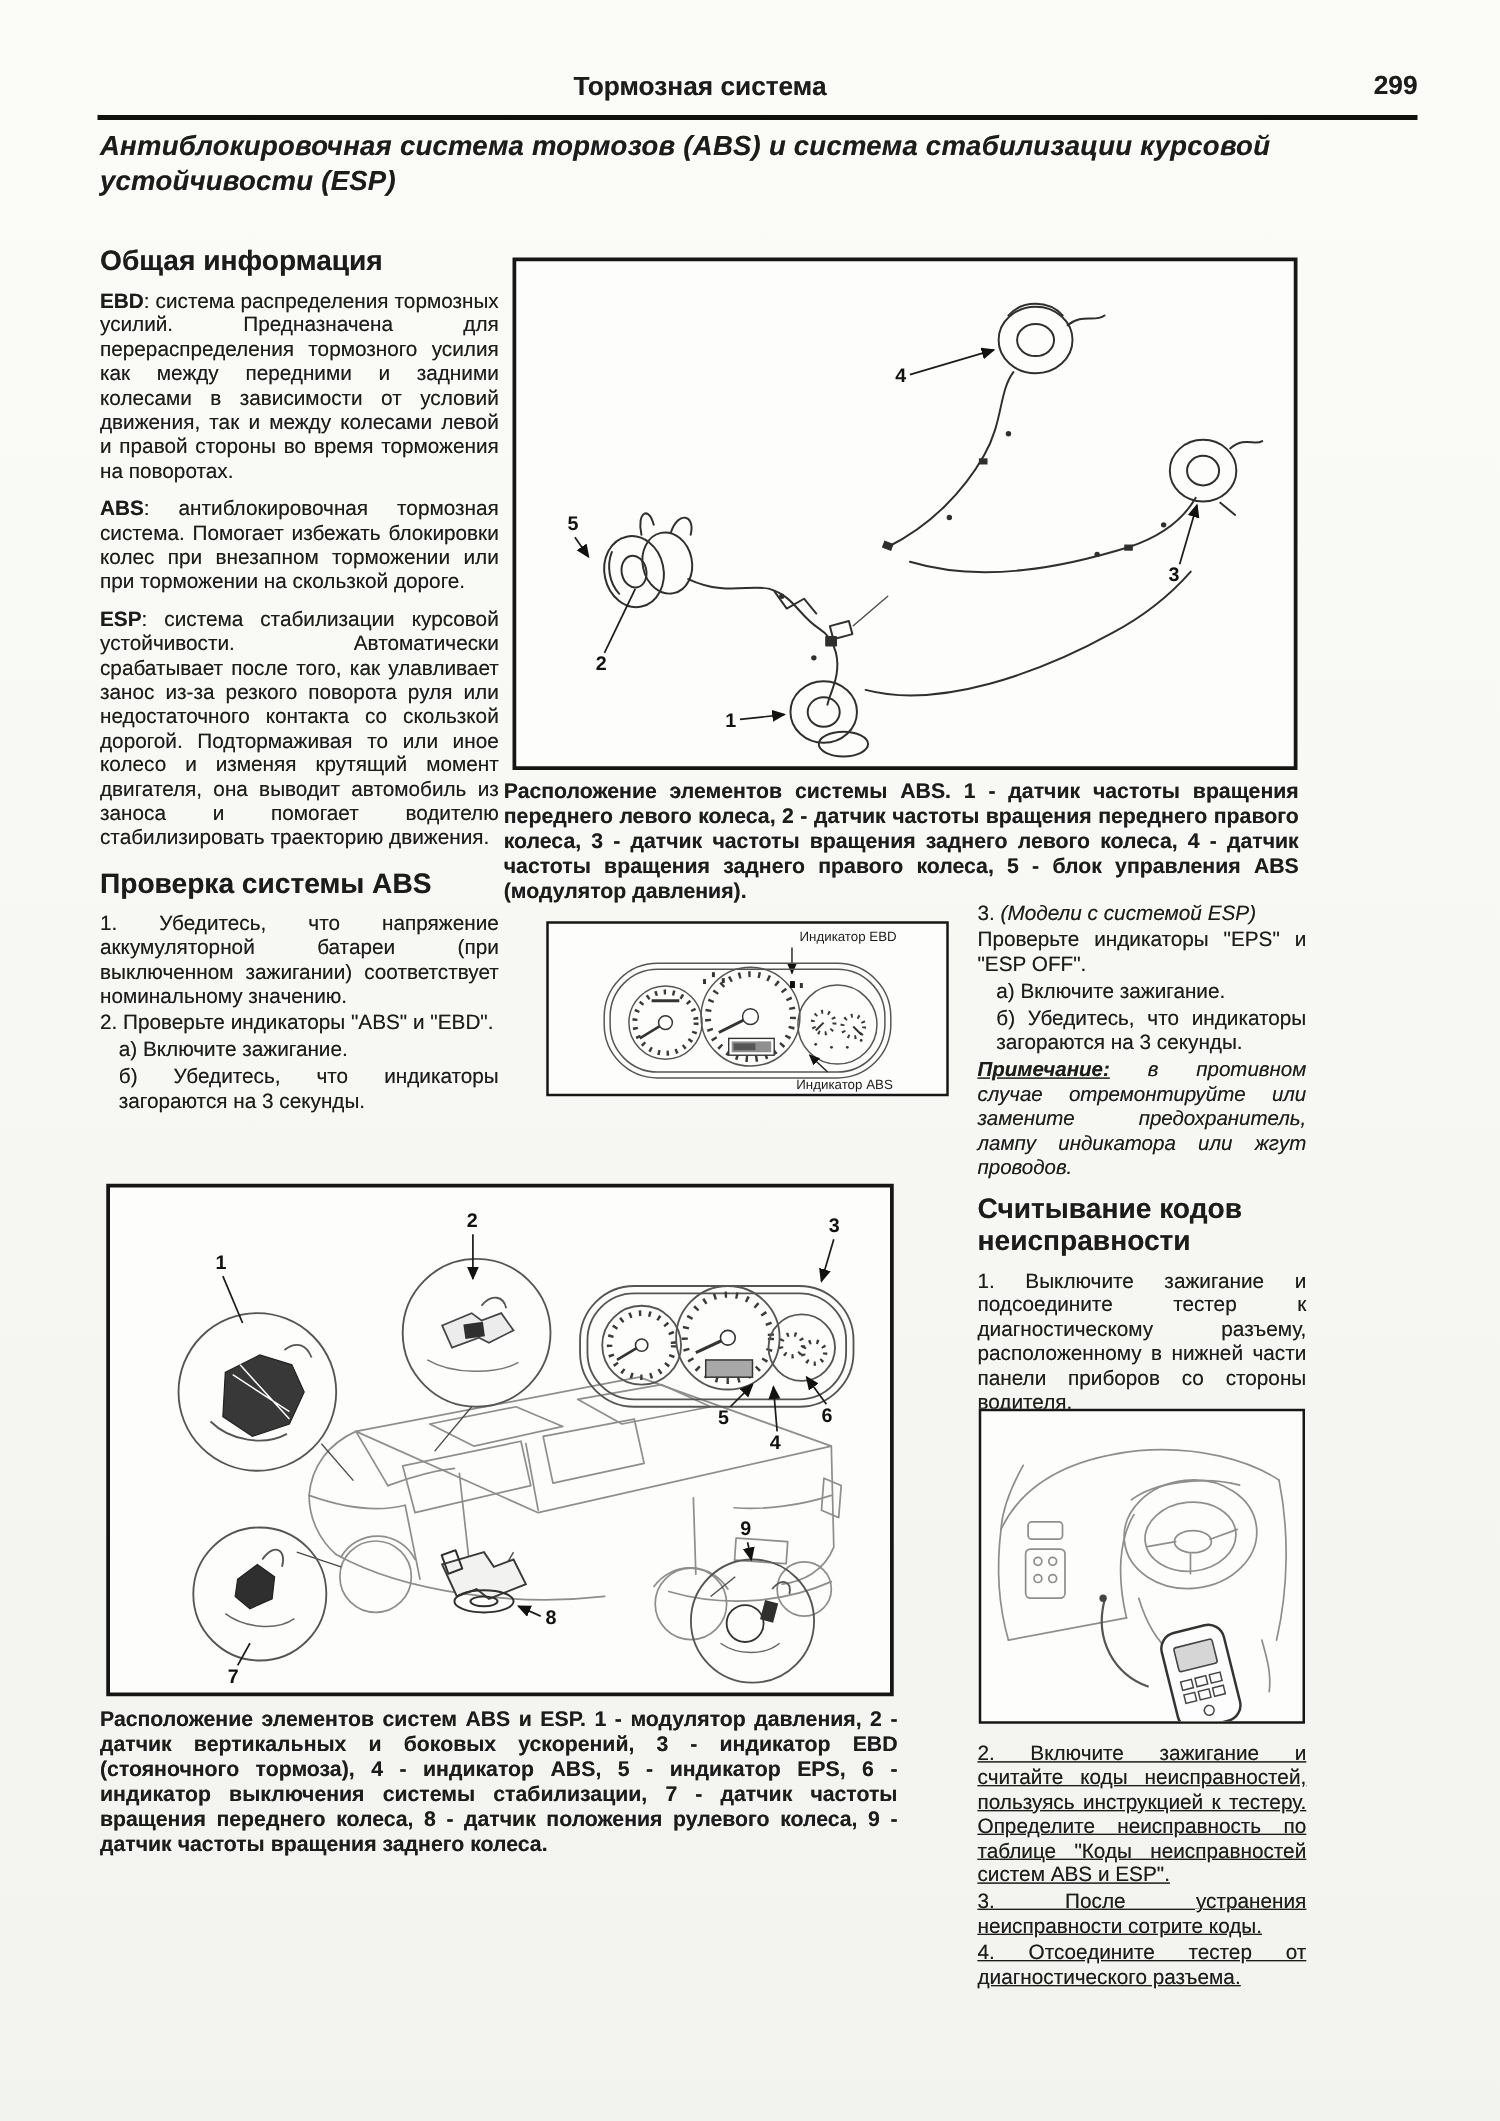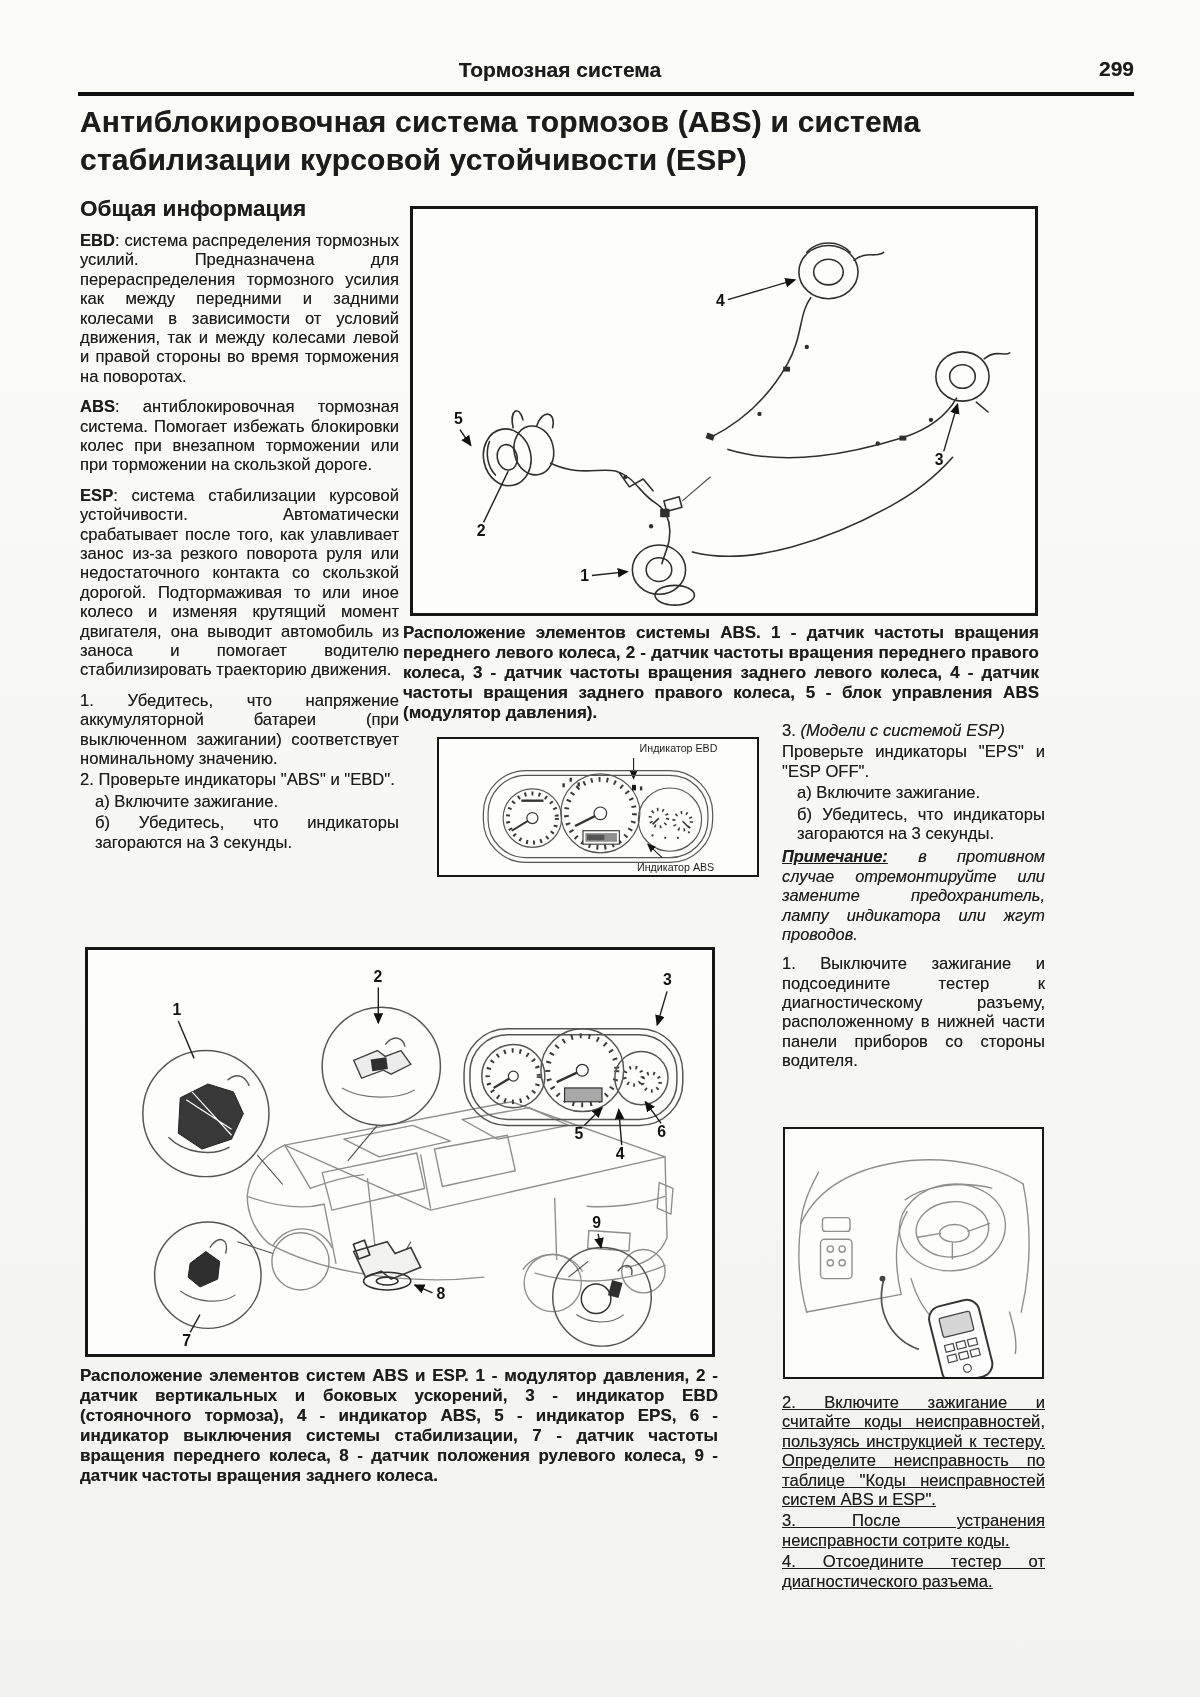--- a/index.html
+++ b/index.html
@@ -13,21 +13,21 @@
   .sheet{position:absolute;inset:0;background:linear-gradient(180deg,#fbfbf8 0%,#f6f6f2 60%,#f2f2ee 100%);}
   .txt{ text-shadow:0 0 .5px rgba(20,20,20,.55); }
 
   
   .hdr-title{position:absolute;top:58px;left:80px;width:960px;text-align:center;
     font-size:21px;font-weight:bold;}
   .hdr-page{position:absolute;top:57px;left:1082px;width:52px;font-size:21px;font-weight:bold;text-align:right;}
   .hdr-rule{position:absolute;top:92px;left:78px;width:1056px;height:4px;background:#101010;}
 
   .h1{position:absolute;top:103px;left:80px;width:1048px;
-    font-size:30px;font-weight:bold;line-height:1.28;letter-spacing:.2px;}
+    font-size:22px;font-weight:bold;line-height:1.28;letter-spacing:.2px;font-style:italic;}
 
   h2{font-size:22.5px;font-weight:bold;margin:0 0 9px;line-height:1.15;}
   p{margin:0 0 11px;}
   .body-p{font-size:16.6px;line-height:1.17;text-align:justify;}
   .tight{margin:0 0 2px;}
   .sub{padding-left:15px;}
   .lead{font-weight:bold;}
   .note{font-style:italic;font-size:16.4px;line-height:1.18;text-align:justify;margin:4px 0 10px;}
   .note .note-lead{font-weight:bold;text-decoration:underline;}
 
@@ -66,20 +66,21 @@
 <div class="hdr-page txt">299</div>
 <div class="hdr-rule"></div>
 
 <div class="h1 txt">Антиблокировочная система тормозов (ABS) и система стабилизации курсовой устойчивости (ESP)</div>
 
 <div class="leftcol">
   <h2 class="txt">Общая информация</h2>
   <p class="body-p txt"><span class="lead">EBD</span><span>: система распределения тормозных усилий. Предназначена для перераспределения тормозного усилия как между передними и задними колесами в зависимости от условий движения, так и между колесами левой и правой стороны во время торможения на поворотах.</span></p>
   <p class="body-p txt"><span class="lead">ABS</span><span>: антиблокировочная тормозная система. Помогает избежать блокировки колес при внезапном торможении или при торможении на скользкой дороге.</span></p>
   <p class="body-p txt"><span class="lead">ESP</span><span>: система стабилизации курсовой устойчивости. Автоматически срабатывает после того, как улавливает занос из-за резкого поворота руля или недостаточного контакта со скользкой дорогой. Подтормаживая то или иное колесо и изменяя крутящий момент двигателя, она выводит автомобиль из заноса и помогает водителю стабилизировать траекторию движения.</span></p>
+  <h2 class="h2-gap txt">Проверка системы ABS</h2>
   <p class="body-p tight txt">1. Убедитесь, что напряжение аккумуляторной батареи (при выключенном зажигании) соответствует номинальному значению.</p>
   <p class="body-p tight txt">2. Проверьте индикаторы "ABS" и "EBD".</p>
   <p class="body-p tight sub txt">а) Включите зажигание.</p>
   <p class="body-p tight sub txt">б) Убедитесь, что индикаторы загораются на 3 секунды.</p>
 </div>
 
 <div class="figbox" id="fig-abs">
   <svg viewBox="0 0 628 410">
     <defs>
       <marker id="ah" markerWidth="9" markerHeight="8" refX="7" refY="3.5" orient="auto">
@@ -207,20 +208,21 @@
     <text class="figlabel" x="308" y="167" text-anchor="end">Индикатор ABS</text>
   </svg>
 </div>
 
 <div class="rightcol">
   <p class="body-p tight txt"><span>3.</span> <i>(Модели с системой ESP)</i></p>
   <p class="body-p tight txt">Проверьте индикаторы "EPS" и "ESP OFF".</p>
   <p class="body-p tight sub txt">а) Включите зажигание.</p>
   <p class="body-p tight sub txt">б) Убедитесь, что индикаторы загораются на 3 секунды.</p>
   <p class="note txt"><span class="note-lead">Примечание:</span><span> в противном случае отремонтируйте или замените предохранитель, лампу индикатора или жгут проводов.</span></p>
+  <h2 class="txt" style="margin-top:6px;">Считывание кодов неисправности</h2>
   <p class="body-p tight txt">1. Выключите зажигание и подсоедините тестер к диагностическому разъему, расположенному в нижней части панели приборов со стороны водителя.</p>
 </div>
 
 <div class="figbox" id="fig-tester">
   <svg viewBox="0 0 261 252">
     <g class="gray">
       <path d="M16,96 C34,58 72,38 128,32 C176,28 218,40 242,56"></path>
       <path d="M16,96 C12,128 14,158 22,186"></path>
       <path d="M34,44 C24,62 17,80 16,96"></path>
       <path d="M22,186 C64,178 98,172 118,168"></path>

